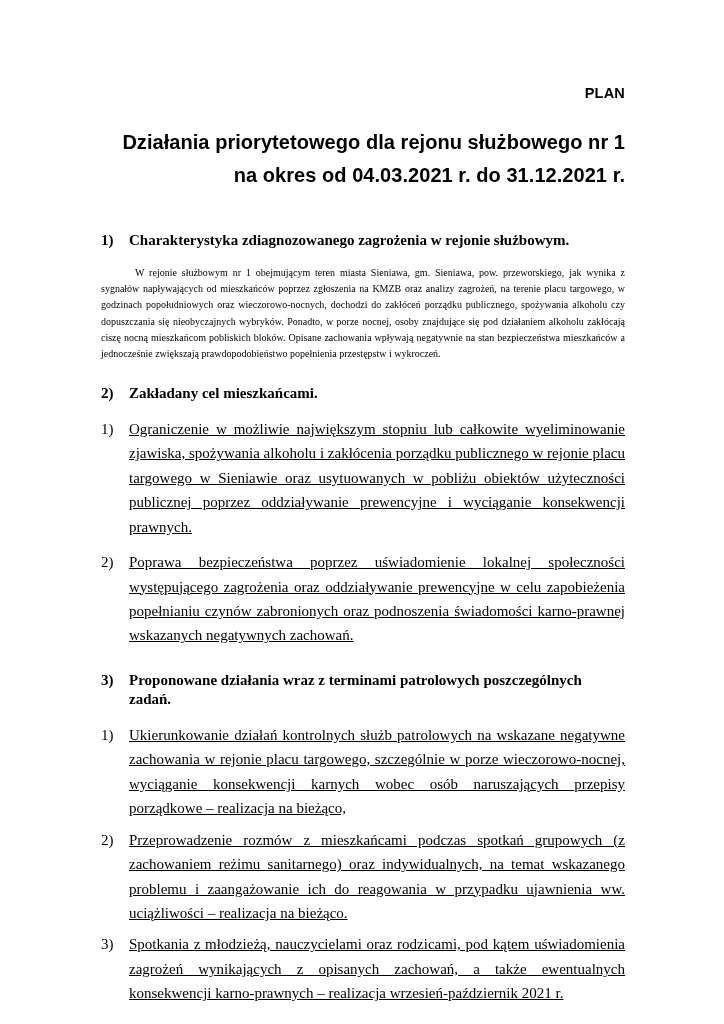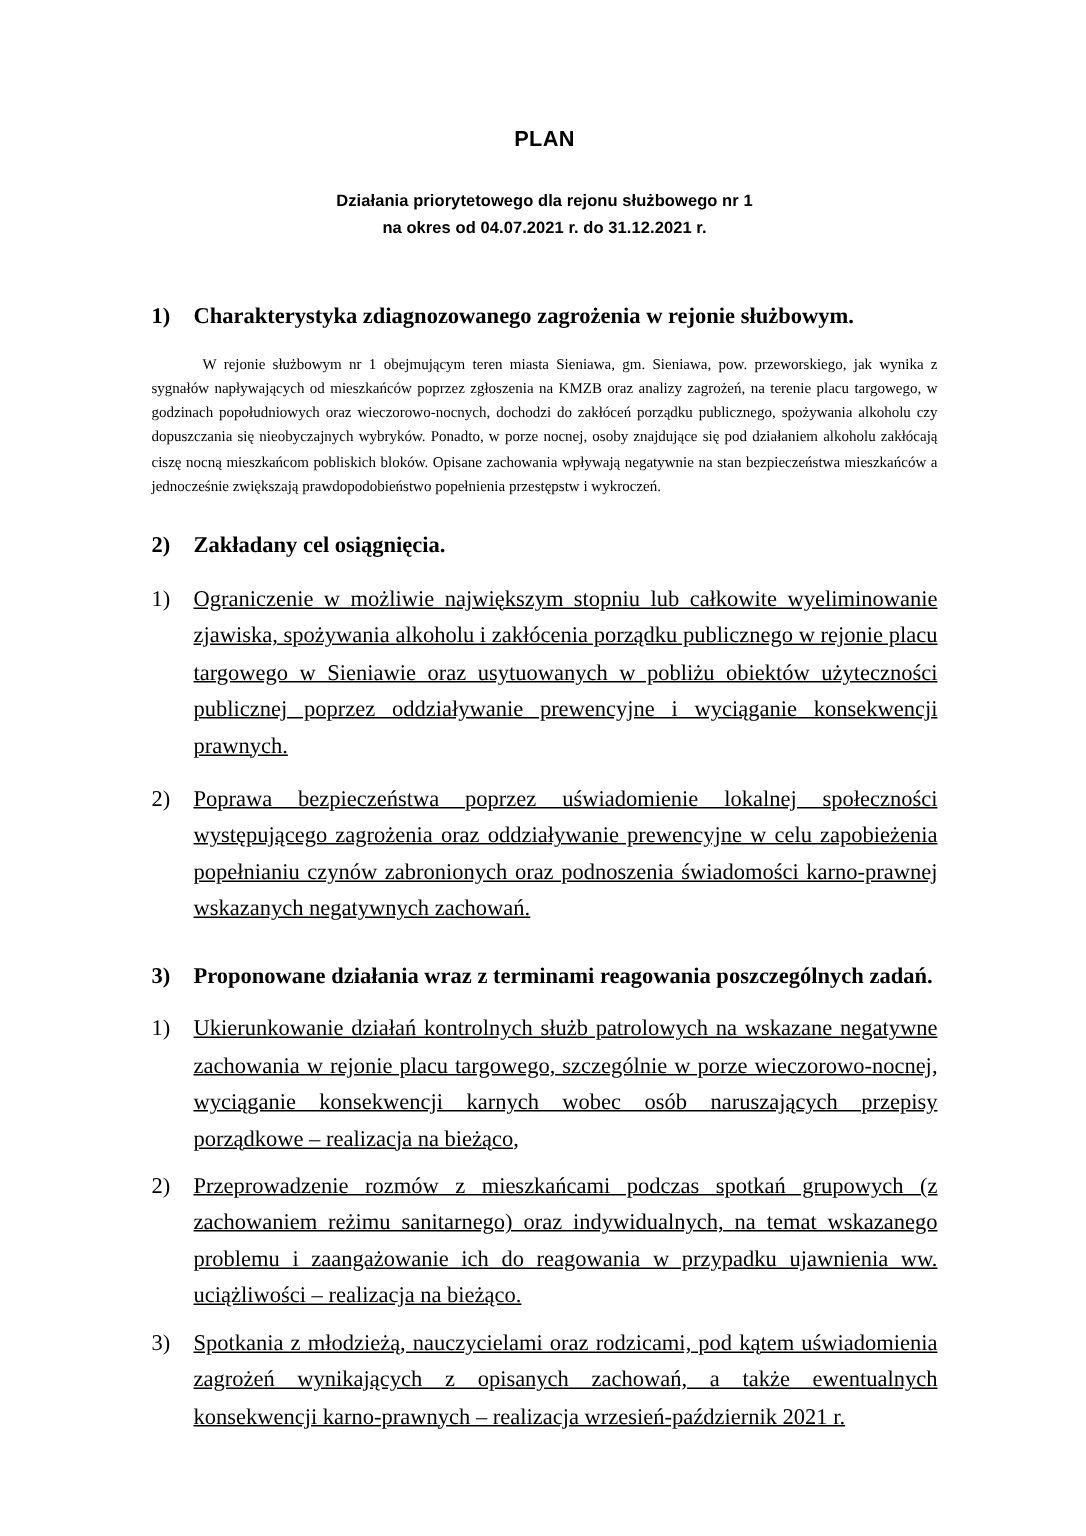--- a/index.html
+++ b/index.html
@@ -27,32 +27,32 @@
   .content {
     position: absolute;
     left: 101px;
     top: 0;
     width: 524px;
   }
 
   
   .title-block {
     padding-top: 85px;
-    text-align: center;
+    text-align: right;
     font-family: "Liberation Sans", "DejaVu Sans", sans-serif;
     font-weight: bold;
   }
   .doc-title {
     font-size: 14.5px;
     letter-spacing: 0.2px;
     line-height: 1.2;
   }
   .subtitle {
     margin-top: 24px;
-    font-size: 11px;
+    font-size: 20px;
     line-height: 1.62;
     letter-spacing: 0.05px;
   }
   .subtitle-line { display: block; }
 
   
   .section-heading {
     display: flex;
     align-items: baseline;
     font-weight: bold;
@@ -111,48 +111,48 @@
 </head>
 <body>
 
 <div class="page">
   <div class="content">
 
     <div class="title-block">
       <div class="doc-title">PLAN</div>
       <div class="subtitle">
         <span class="subtitle-line">Działania priorytetowego dla rejonu służbowego nr 1</span>
-        <span class="subtitle-line">na okres od 04.07.2021 r. do 31.12.2021 r.</span>
+        <span class="subtitle-line">na okres od 04.03.2021 r. do 31.12.2021 r.</span>
       </div>
     </div>
 
     <div class="section-heading sec1">
       <span class="num">1)</span>
       <span class="htext">Charakterystyka zdiagnozowanego zagrożenia w rejonie służbowym.</span>
     </div>
     <p class="body-para">W rejonie służbowym nr 1 obejmującym teren miasta Sieniawa, gm. Sieniawa, pow. przeworskiego, jak wynika z sygnałów napływających od mieszkańców poprzez zgłoszenia na KMZB oraz analizy zagrożeń, na terenie placu targowego, w godzinach popołudniowych oraz wieczorowo-nocnych, dochodzi do zakłóceń porządku publicznego, spożywania alkoholu czy dopuszczania się nieobyczajnych wybryków. Ponadto, w porze nocnej, osoby znajdujące się pod działaniem alkoholu zakłócają ciszę nocną mieszkańcom pobliskich bloków. Opisane zachowania wpływają negatywnie na stan bezpieczeństwa mieszkańców a jednocześnie zwiększają prawdopodobieństwo popełnienia przestępstw i wykroczeń.</p>
 
     <div class="section-heading sec2">
       <span class="num">2)</span>
-      <span class="htext">Zakładany cel osiągnięcia.</span>
+      <span class="htext">Zakładany cel mieszkańcami.</span>
     </div>
     <div class="list">
       <div class="list-item">
         <span class="num">1)</span>
         <span class="itext">Ograniczenie w możliwie największym stopniu lub całkowite wyeliminowanie zjawiska, spożywania alkoholu i zakłócenia porządku publicznego w rejonie placu targowego w Sieniawie oraz usytuowanych w pobliżu obiektów użyteczności publicznej poprzez oddziaływanie prewencyjne i wyciąganie konsekwencji prawnych.</span>
       </div>
       <div class="list-item">
         <span class="num">2)</span>
         <span class="itext">Poprawa bezpieczeństwa poprzez uświadomienie lokalnej społeczności występującego zagrożenia oraz oddziaływanie prewencyjne w celu zapobieżenia popełnianiu czynów zabronionych oraz podnoszenia świadomości karno-prawnej wskazanych negatywnych zachowań.</span>
       </div>
     </div>
 
     <div class="section-heading sec3">
       <span class="num">3)</span>
-      <span class="htext">Proponowane działania wraz z terminami reagowania poszczególnych zadań.</span>
+      <span class="htext">Proponowane działania wraz z terminami patrolowych poszczególnych zadań.</span>
     </div>
     <div class="list list-tight">
       <div class="list-item">
         <span class="num">1)</span>
         <span class="itext">Ukierunkowanie działań kontrolnych służb patrolowych na wskazane negatywne zachowania w rejonie placu targowego, szczególnie w porze wieczorowo-nocnej, wyciąganie konsekwencji karnych wobec osób naruszających przepisy porządkowe – realizacja na bieżąco,</span>
       </div>
       <div class="list-item">
         <span class="num">2)</span>
         <span class="itext">Przeprowadzenie rozmów z mieszkańcami podczas spotkań grupowych (z zachowaniem reżimu sanitarnego) oraz indywidualnych, na temat wskazanego problemu i zaangażowanie ich do reagowania w przypadku ujawnienia ww. uciążliwości – realizacja na bieżąco.</span>
       </div>

